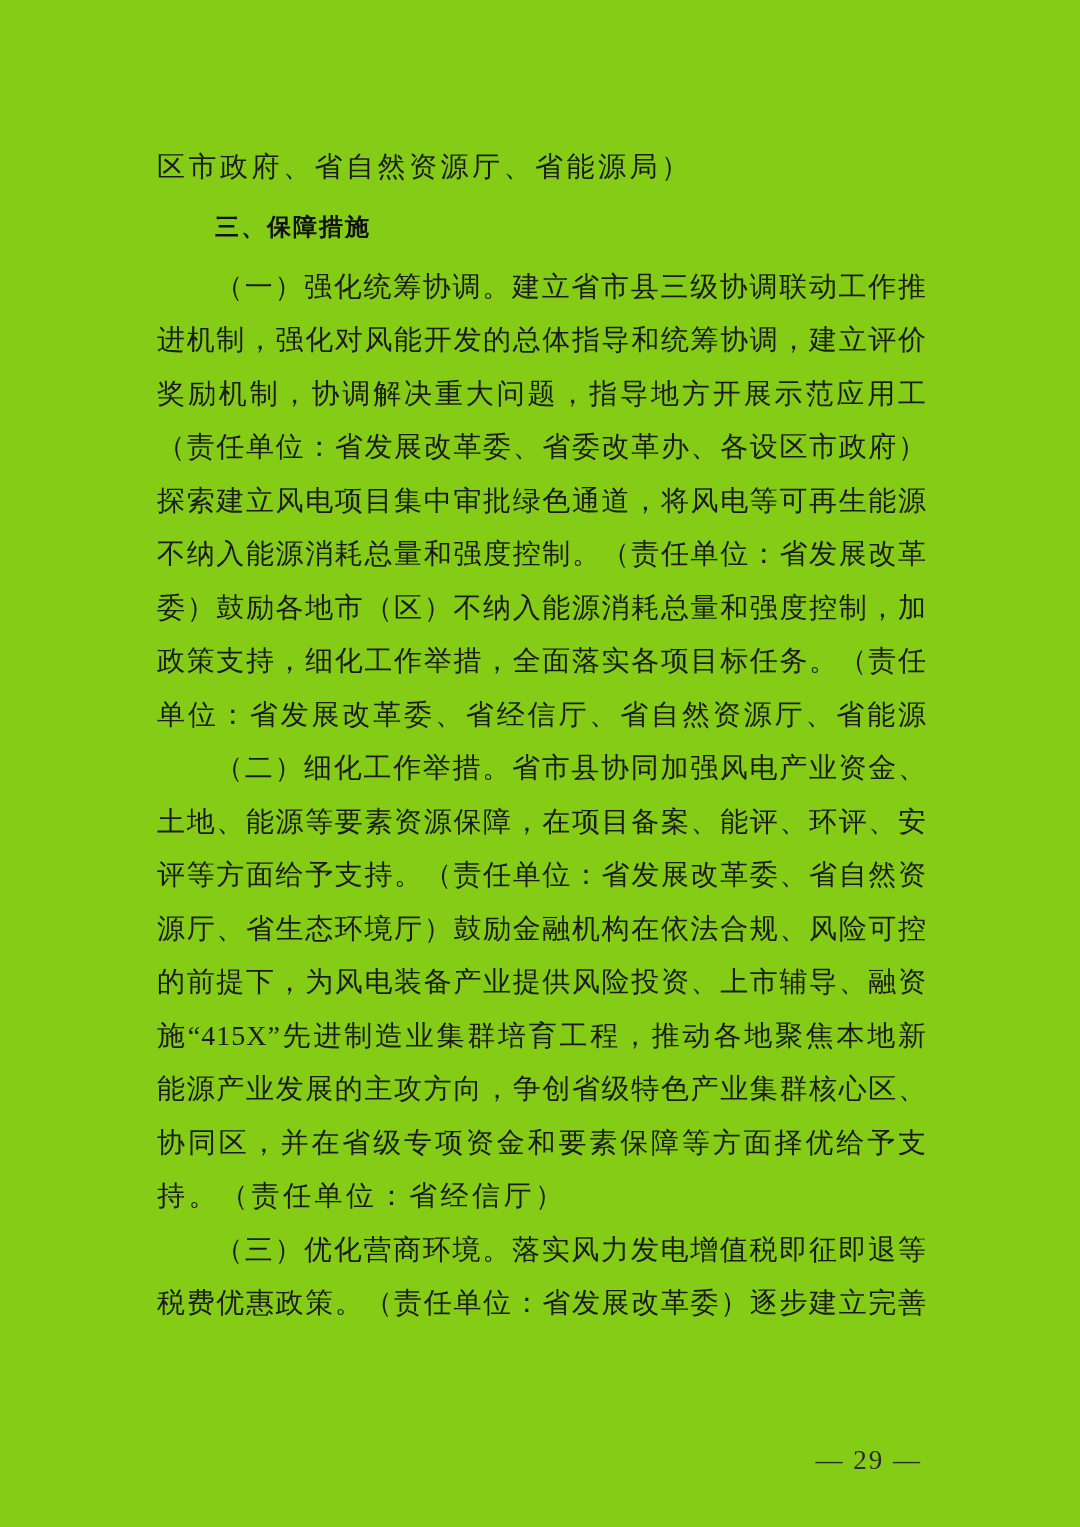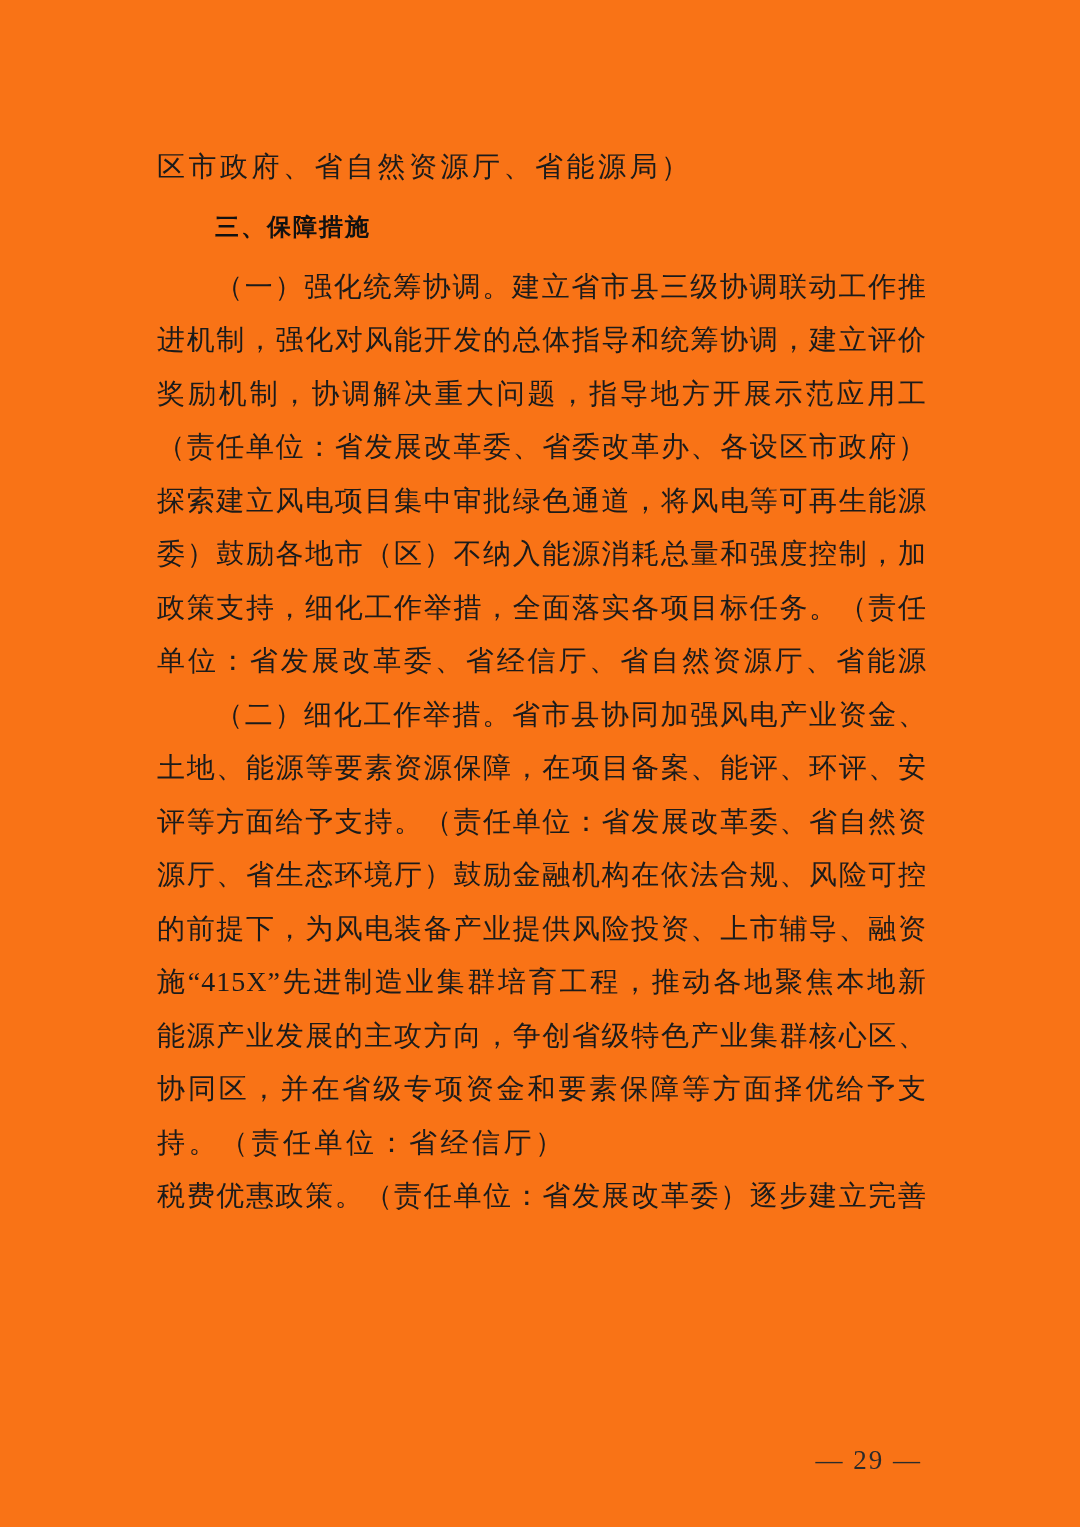--- a/index.html
+++ b/index.html
@@ -1,20 +1,20 @@
 <!DOCTYPE html>
 <html><head>
 <meta charset="utf-8">
 <style>
   html, body { margin: 0; padding: 0; background: #ffffff; }
   .page {
     position: relative;
     width: 1080px;
     height: 1527px;
-    background: #f97316;
+    background: #84cc16;
     font-family: "Liberation Serif", "DejaVu Serif", serif;
     color: #1b1b1b;
     overflow: hidden;
   }
   .content {
     position: absolute;
     left: 157px;
     top: 140px;
     width: 770px;
   }
@@ -62,28 +62,30 @@
 
 <div class="page">
   <div class="content">
     <div class="line end">区市政府、省自然资源厅、省能源局）</div>
     <div class="heading">三、保障措施</div>
     <div class="line just indent">（一）强化统筹协调。建立省市县三级协调联动工作推</div>
     <div class="line just">进机制，强化对风能开发的总体指导和统筹协调，建立评价</div>
     <div class="line just">奖励机制，协调解决重大问题，指导地方开展示范应用工作。</div>
     <div class="line just">（责任单位：省发展改革委、省委改革办、各设区市政府）</div>
     <div class="line just">探索建立风电项目集中审批绿色通道，将风电等可再生能源</div>
+    <div class="line just">不纳入能源消耗总量和强度控制。（责任单位：省发展改革</div>
     <div class="line just">委）鼓励各地市（区）不纳入能源消耗总量和强度控制，加强</div>
     <div class="line just">政策支持，细化工作举措，全面落实各项目标任务。（责任</div>
     <div class="line just">单位：省发展改革委、省经信厅、省自然资源厅、省能源局）</div>
     <div class="line just indent">（二）细化工作举措。省市县协同加强风电产业资金、</div>
     <div class="line just">土地、能源等要素资源保障，在项目备案、能评、环评、安</div>
     <div class="line just">评等方面给予支持。（责任单位：省发展改革委、省自然资</div>
     <div class="line just">源厅、省生态环境厅）鼓励金融机构在依法合规、风险可控</div>
     <div class="line just">的前提下，为风电装备产业提供风险投资、上市辅导、融资</div>
     <div class="line just">施“415X”先进制造业集群培育工程，推动各地聚焦本地新</div>
     <div class="line just">能源产业发展的主攻方向，争创省级特色产业集群核心区、</div>
     <div class="line just">协同区，并在省级专项资金和要素保障等方面择优给予支</div>
     <div class="line end">持。（责任单位：省经信厅）</div>
+    <div class="line just indent">（三）优化营商环境。落实风力发电增值税即征即退等</div>
     <div class="line just">税费优惠政策。（责任单位：省发展改革委）逐步建立完善</div>
   </div>
   <div class="footer">— 29 —</div>
 </div>
 
 </body></html>

